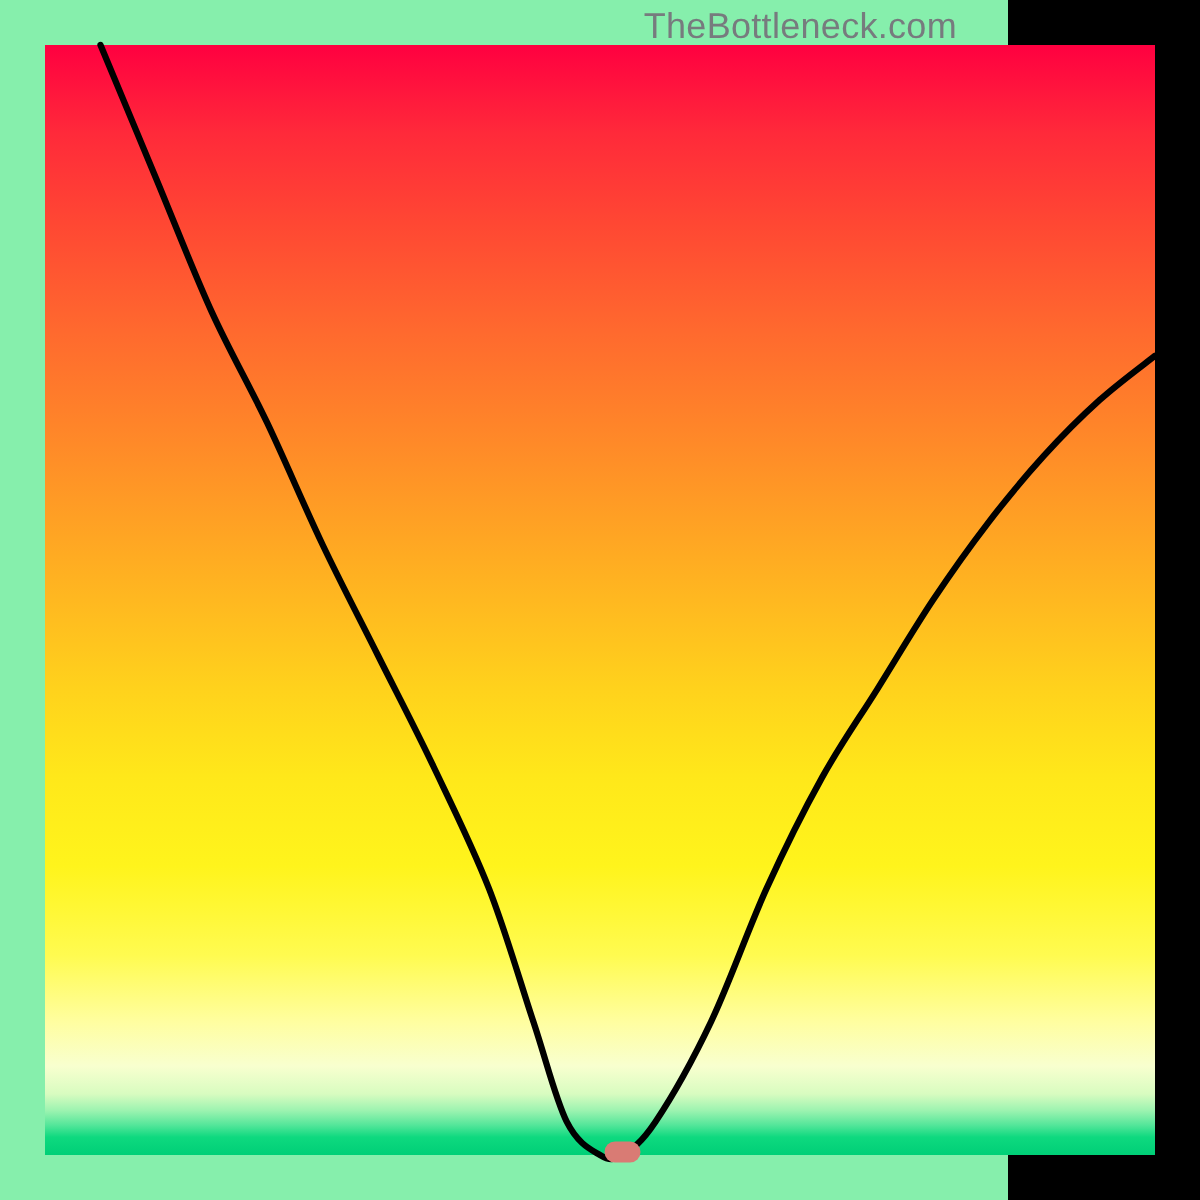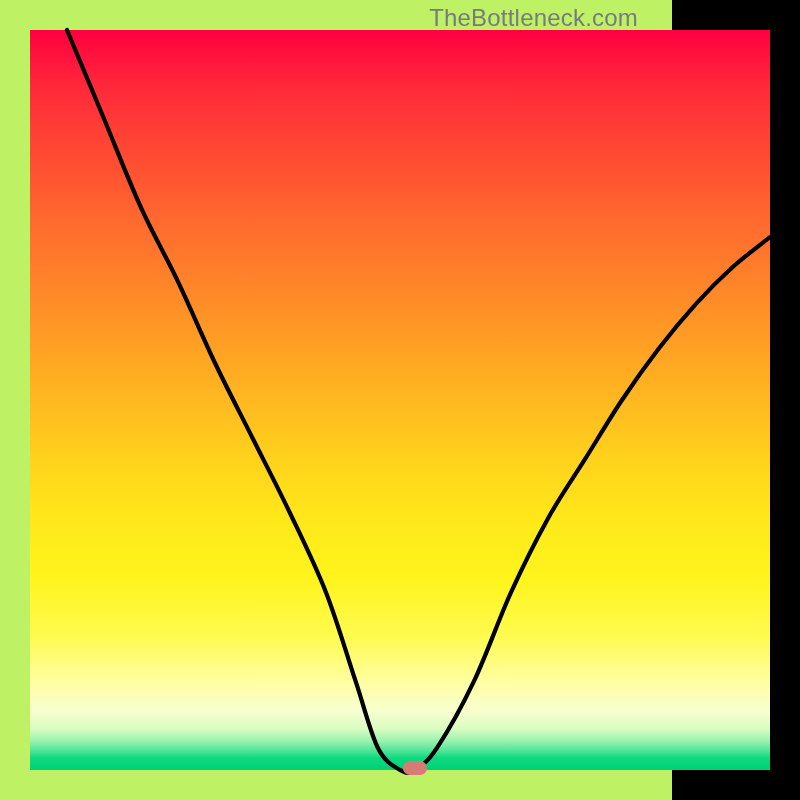--- a/index.html
+++ b/index.html
@@ -10,21 +10,21 @@
     background: #000;
     overflow: hidden;
     font-family: Arial, Helvetica, sans-serif;
   }
   .frame {
     position: absolute;
     left: 0;
     top: 0;
     width: 672px;
     height: 800px;
-    background: #bef264;
+    background: #86efac;
   }
   .plot {
     position: absolute;
     left: 30px;
     top: 30px;
     width: 740px;
     height: 740px;
     
   }
   .gradient-main {

